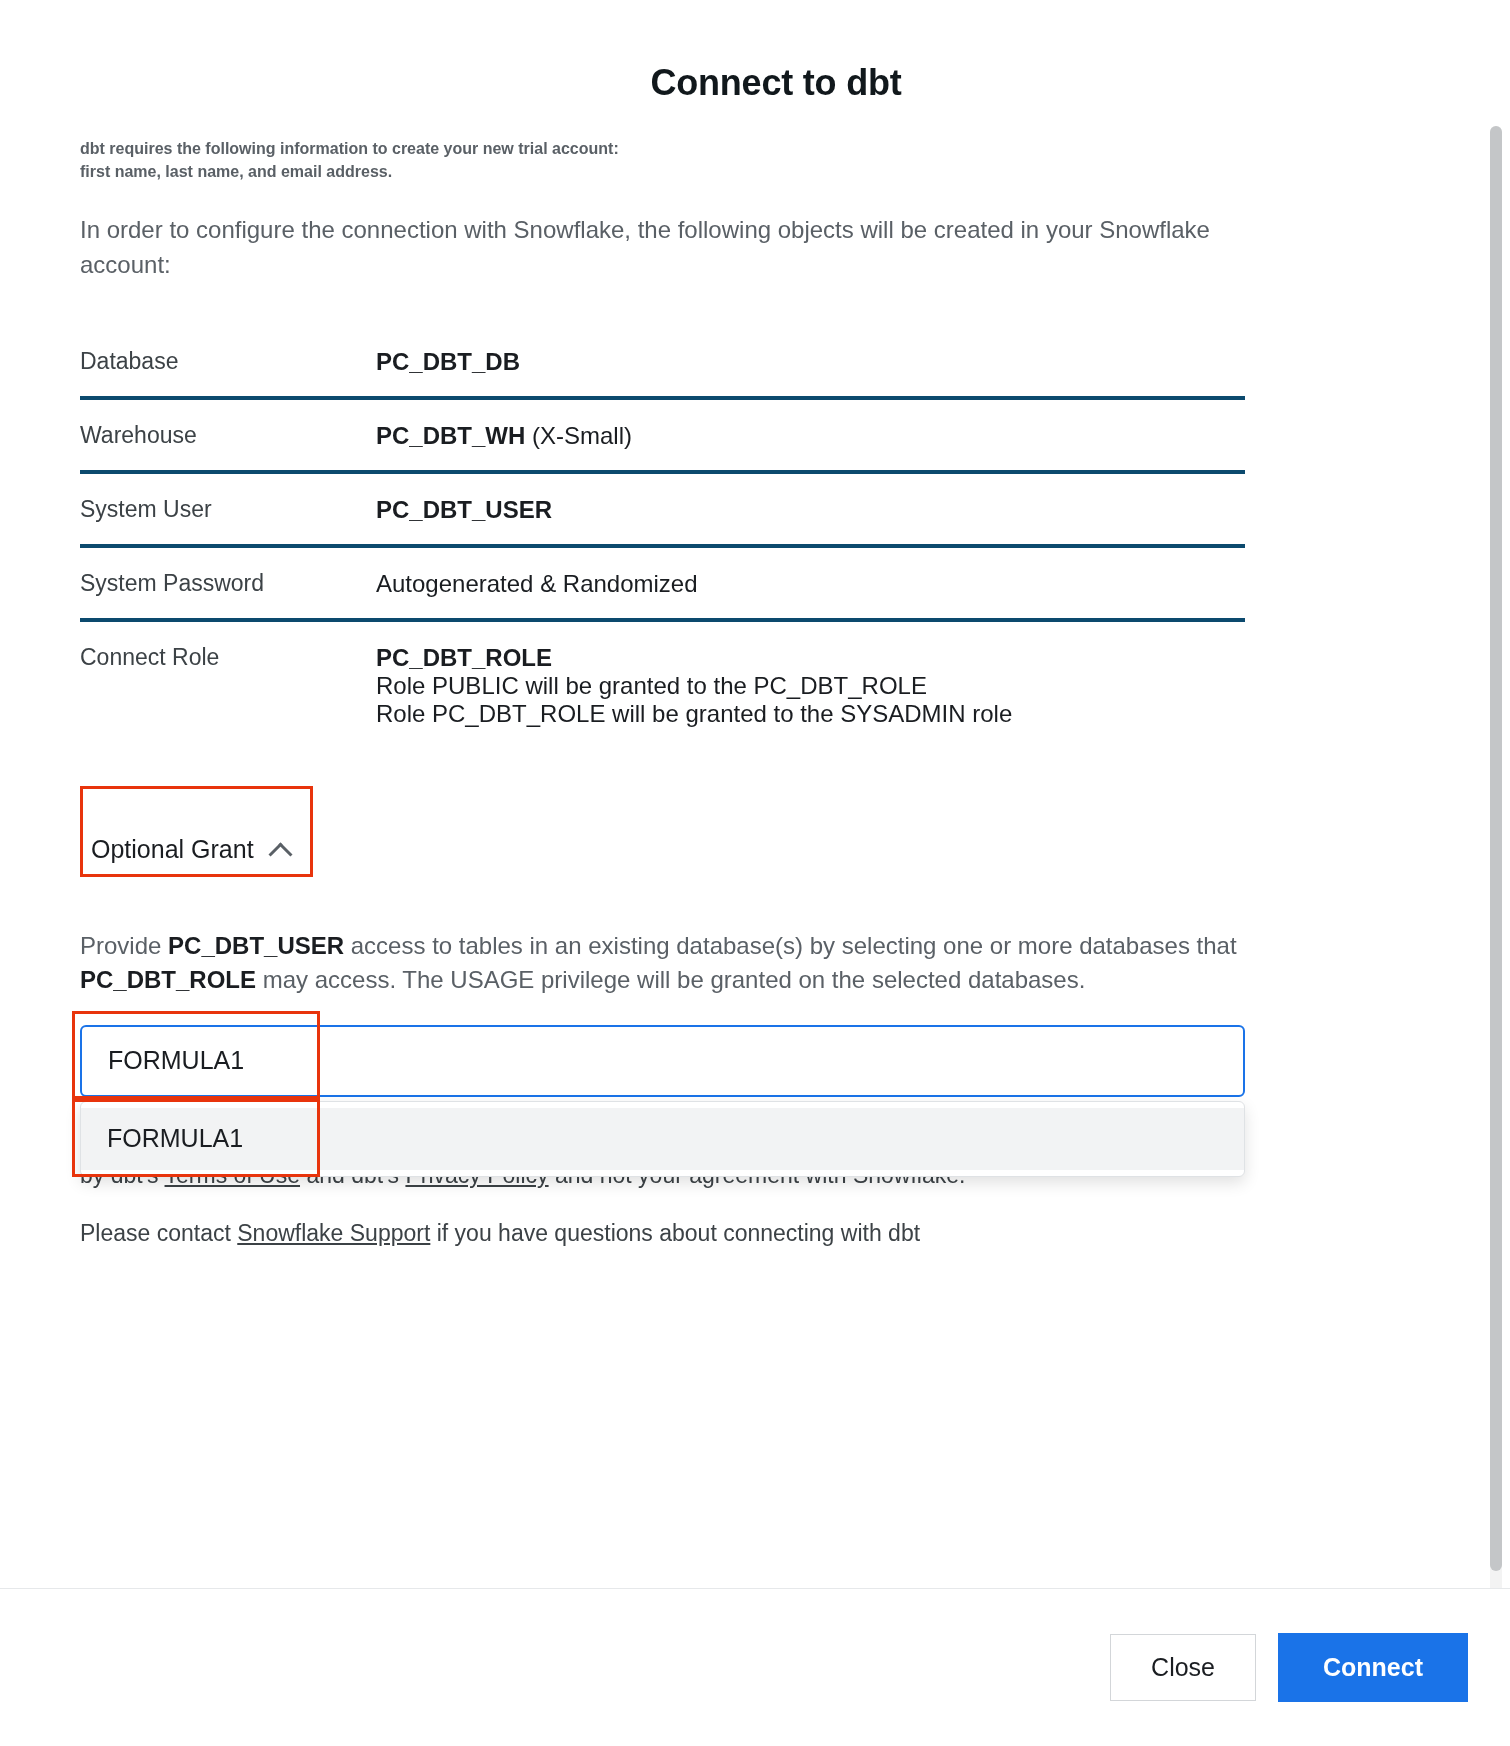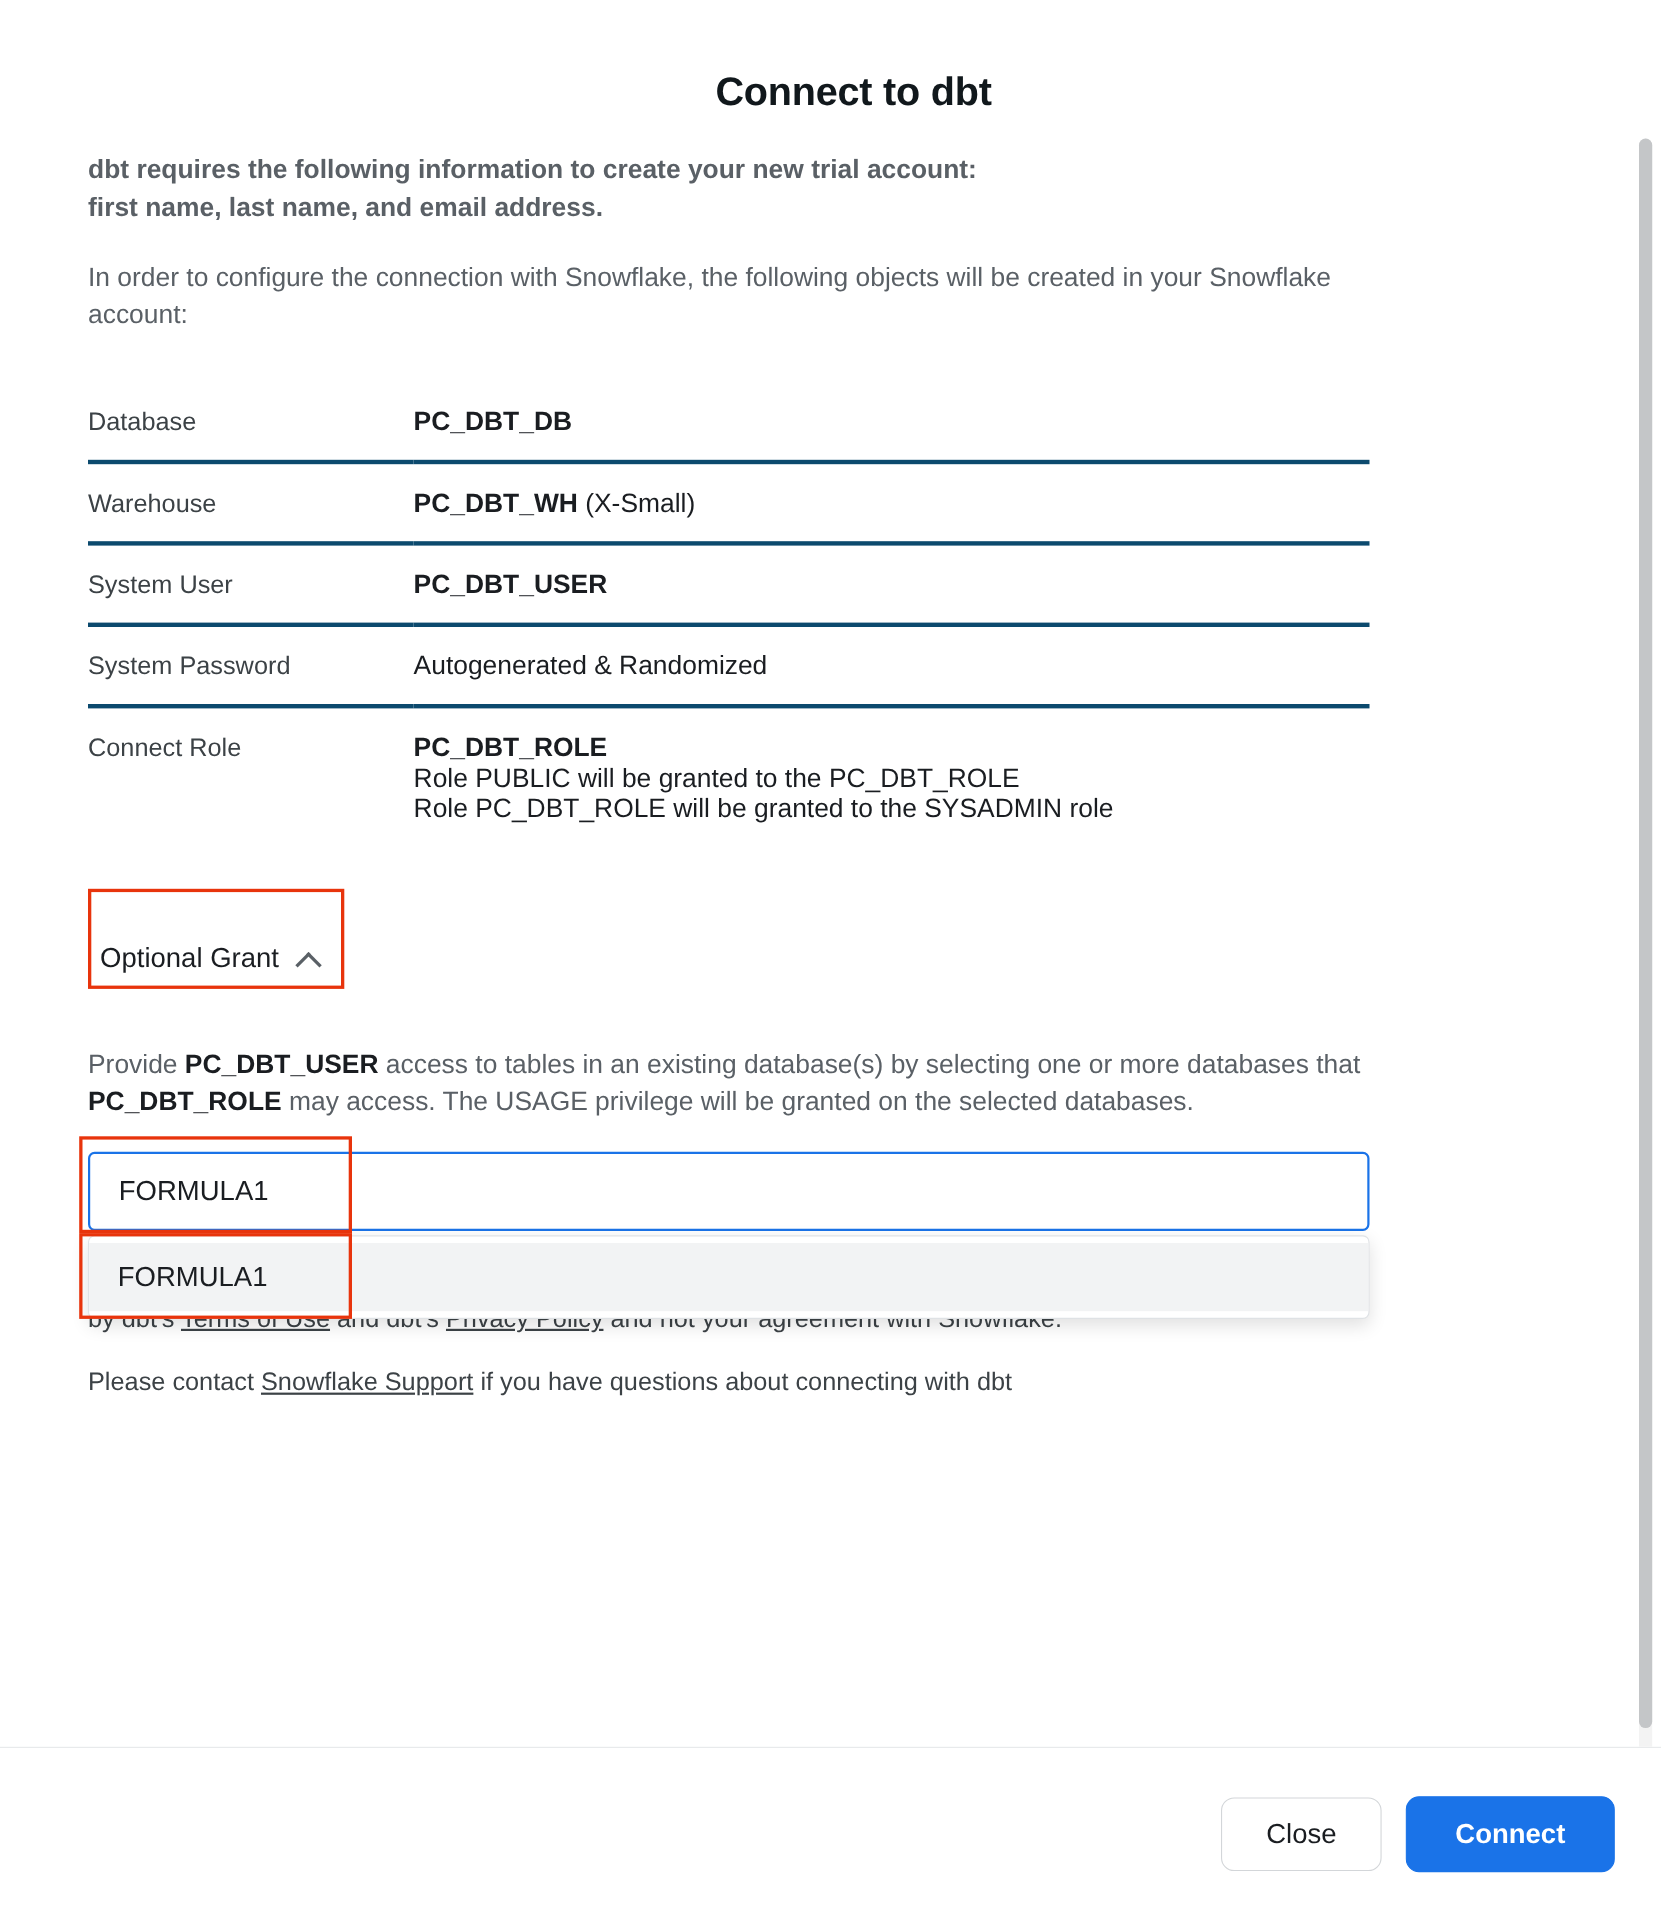--- a/index.html
+++ b/index.html
@@ -32,21 +32,21 @@
     position: relative;
     flex: 1 1 auto;
     overflow: hidden;
   }
   .body {
     position: absolute;
     top: 0; left: 0; right: 0; bottom: 0;
     padding: 24px 80px 0 80px;
   }
   .lead {
-    font-size: 24px;
+    font-size: 16px;
     font-weight: bold;
     line-height: 1.42;
     color: #5a6066;
     margin-bottom: 30px;
   }
   .lead .l2 { display: block; }
   .intro {
     font-size: 24px;
     line-height: 1.42;
     color: #5a6066;
@@ -207,21 +207,21 @@
     height: 158px;
     display: flex;
     align-items: center;
     justify-content: flex-end;
     gap: 22px;
     padding-right: 42px;
     background: #fff;
   }
   .btn {
     font-size: 25px;
-    border-radius: 12px;
+    border-radius: 0;
     cursor: pointer;
     font-family: "Liberation Sans", sans-serif;
   }
   .btn-close {
     background: #fff;
     border: 1px solid #d3d6d9;
     color: #1a1d21;
     padding: 18px 40px;
   }
   .btn-connect {

